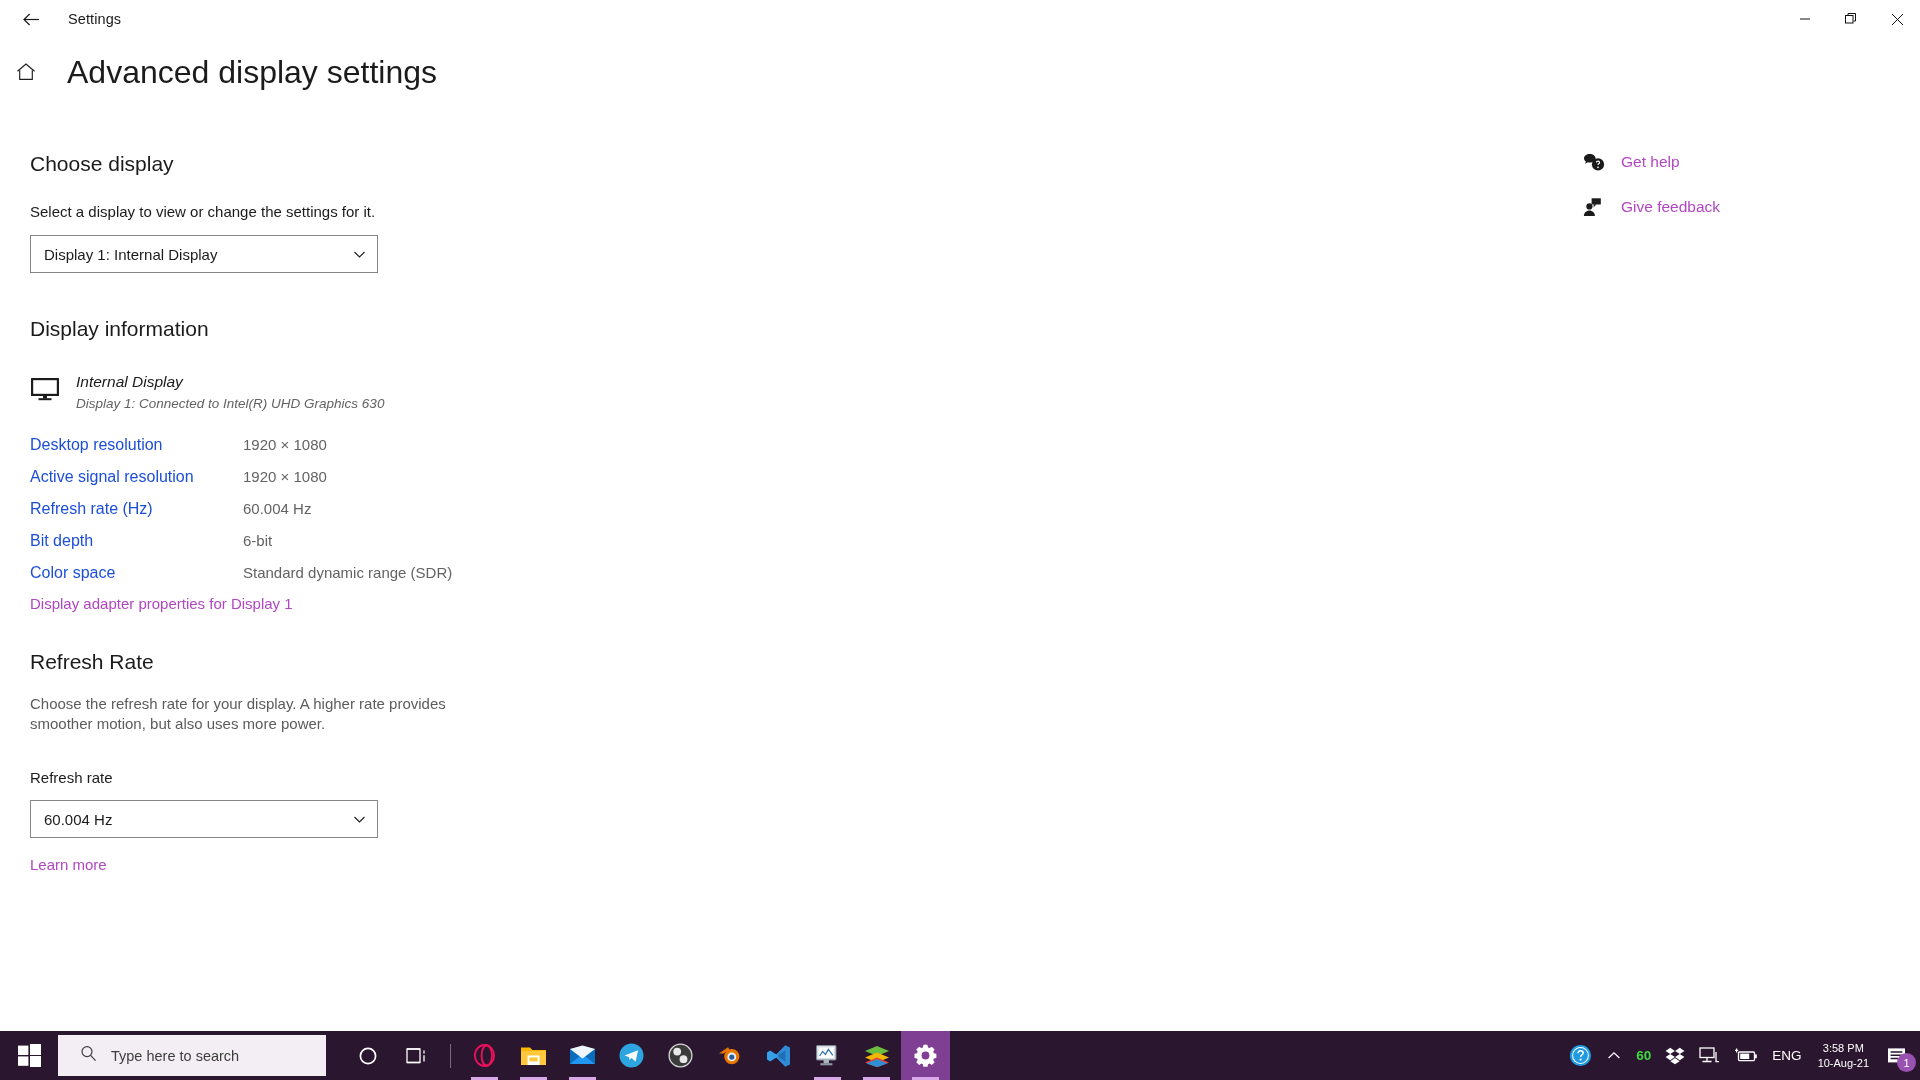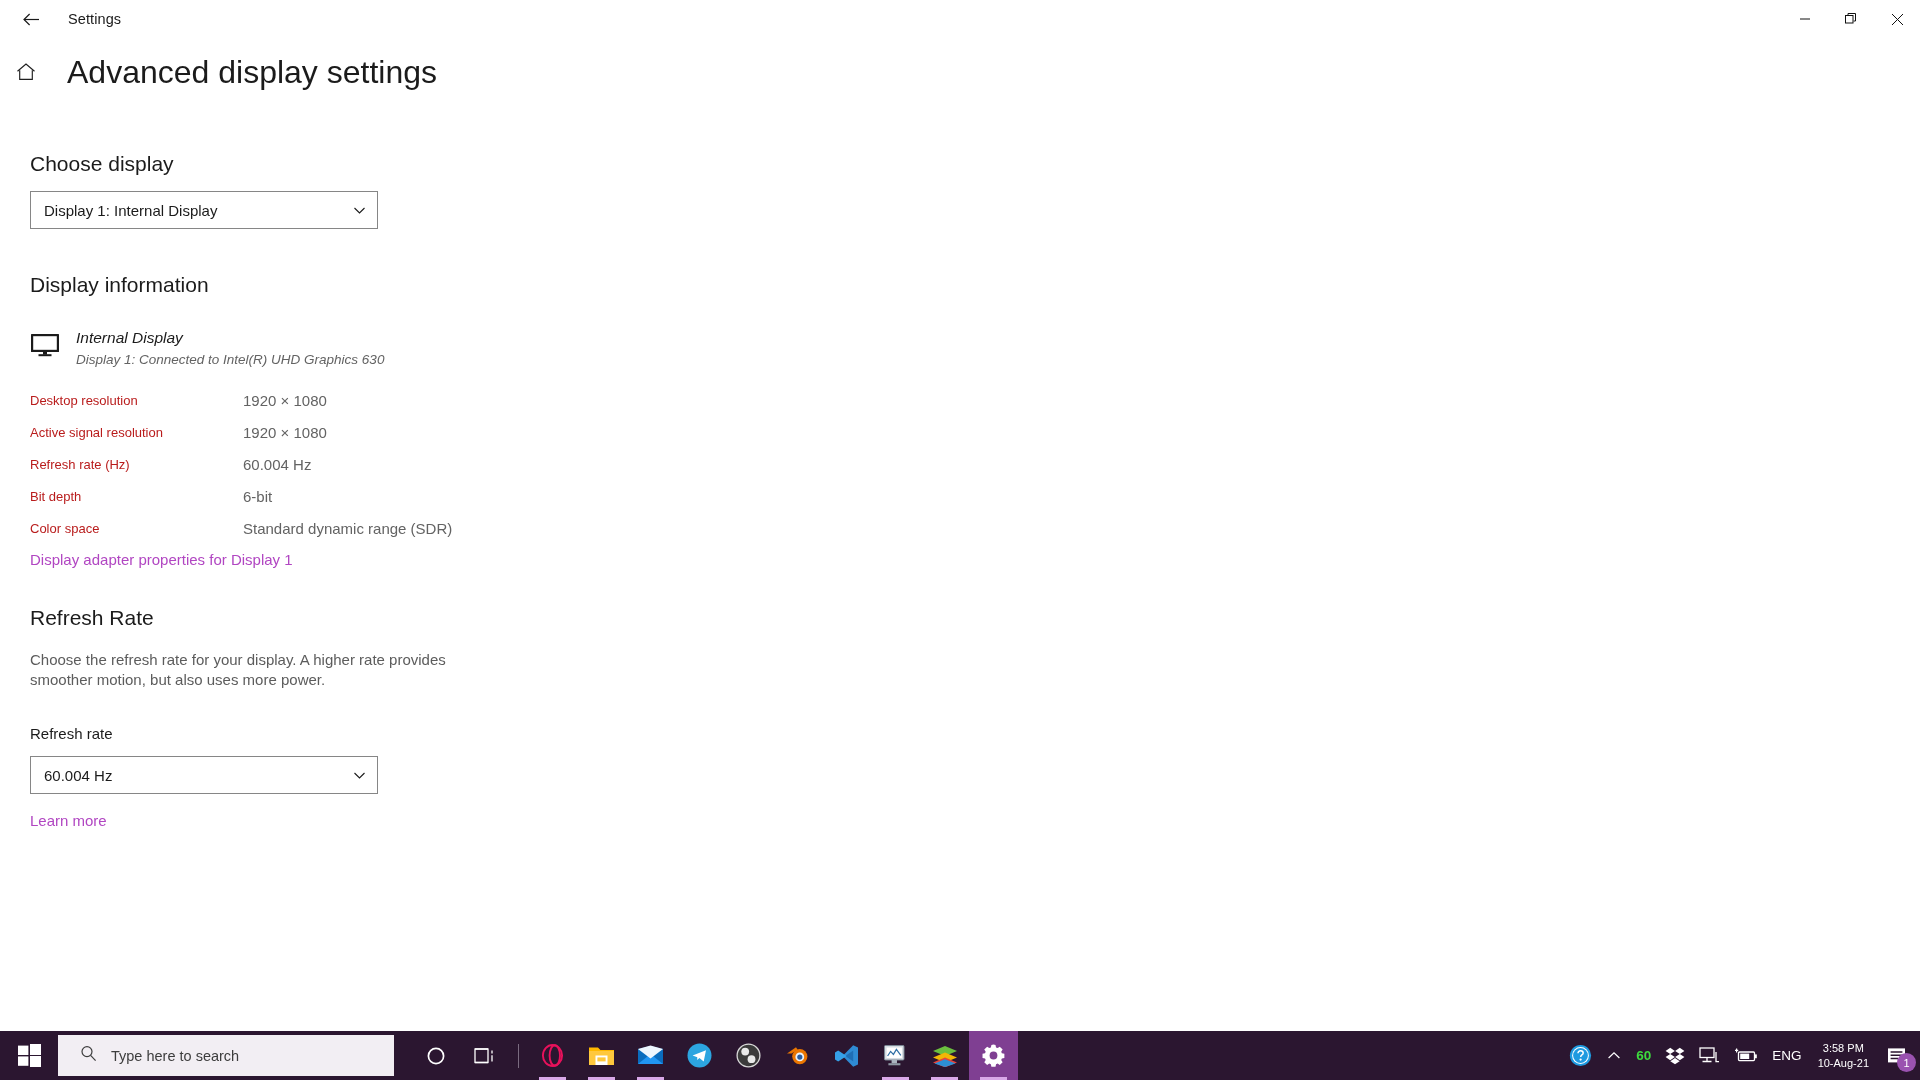--- a/index.html
+++ b/index.html
@@ -57,41 +57,41 @@
   }
   .combo .chev { color:#1b1b1b; display:flex; }
 
   .display-card { display:flex; align-items:flex-start;font-style:italic; }
   .monitor-ico { width:46px; padding-top:4px; display:flex; justify-content:flex-start; }
   .disp-name { font-size:15.5px; color:#1b1b1b; line-height:1.2; }
   .disp-sub { font-size:13.5px; color:#636363; margin-top:4px; }
 
   .info-table { margin-top:18px; }
   .info-row { display:flex; height:32px; align-items:center; }
-  .info-key { width:213px; font-size:13px; color:#b91c1c; }
+  .info-key { width:213px; font-size:16px; color:#1d4ed8; }
   .info-val { font-size:15px; color:#636363; }
 
   a.link, .link {
     color:#b146c2; font-size:15px; text-decoration:none; display:inline-block;
   }
 
   
   .rail { position:absolute; left:1583px; top:142px; width:300px; }
   .rail-item { display:flex; align-items:center; height:40px; }
   .rail-ico { width:38px; display:flex; align-items:center; justify-content:flex-start; color:#111; }
   .rail-label { color:#b146c2; font-size:15.5px; }
 
   
   .taskbar {
     position:absolute; left:0; bottom:0; width:1920px; height:49px;
     background:#2b1630; display:flex; align-items:center;
   }
   .start-btn { width:58px; height:49px; display:flex; align-items:center; justify-content:center; }
   .search-box {
-    width:336px; height:41px; background:#f2eef3; margin-left:0px;
+    width:268px; height:41px; background:#f2eef3; margin-left:0px;
     display:flex; align-items:center; padding-left:22px; gap:14px;
   }
   .search-text { font-size:14.5px; color:#3d3d3d; }
   .tb-icons { display:flex; align-items:center; height:49px; margin-left:17px; }
   .tb-btn {
     width:49px; height:49px; display:flex; align-items:center; justify-content:center;
     position:relative;
   }
   .tb-btn.active { background:#7f3f92; }
   .tb-btn.running::after {
@@ -151,20 +151,21 @@
         <path d="M5.7 10.2 V19.3 H18.3 V10.2" stroke="#1f1f1f" stroke-width="1.15" fill="none"></path>
       </svg>
     </div>
     <div class="page-title">Advanced display settings</div>
   </div>
 
   <div class="content">
 
     
     <div class="section-head" style="margin-top:0;">Choose display</div>
+    <div class="body-text" style="margin-top:27px;">Select a display to view or change the settings for it.</div>
 
     <div class="combo" style="margin-top:15px;">
       <span>Display 1: Internal Display</span>
       <span class="chev">
         <svg width="15" height="15" viewBox="0 0 15 15" fill="none">
             <path d="M2.5 5 L7.5 10 L12.5 5" stroke="#1b1b1b" stroke-width="1.1"></path>
           </svg>
       </span>
     </div>
 
@@ -222,20 +223,44 @@
       <span class="chev">
         <svg width="15" height="15" viewBox="0 0 15 15" fill="none">
             <path d="M2.5 5 L7.5 10 L12.5 5" stroke="#1b1b1b" stroke-width="1.1"></path>
           </svg>
       </span>
     </div>
 
     <a class="link" href="#" style="margin-top:18px;">Learn more</a>
   </div>
 
+  <div class="rail">
+    <div class="rail-item">
+      <div class="rail-ico">
+        <svg width="22" height="20" viewBox="0 0 22 20" fill="none">
+          <path d="M1 6.2c0-2.4 2.6-4.3 5.8-4.3 3.2 0 5.8 1.9 5.8 4.3 0 2.4-2.6 4.3-5.8 4.3-.7 0-1.4-.1-2-.3L2 11.8l.9-2.3C1.7 8.7 1 7.5 1 6.2z" fill="#1b1b1b"></path>
+          <circle cx="15" cy="12.4" r="6.1" fill="#1b1b1b"></circle>
+          <path d="M13.4 10.6c0-.9.7-1.5 1.6-1.5s1.6.6 1.6 1.4c0 .7-.5 1-1 1.3-.4.3-.5.5-.5.9v.3" stroke="#fff" stroke-width="1.1" fill="none"></path>
+          <circle cx="15" cy="15.3" r=".85" fill="#fff"></circle>
+        </svg>
+      </div>
+      <div class="rail-label">Get help</div>
+    </div>
+    <div class="rail-item" style="margin-top:5px;">
+      <div class="rail-ico">
+        <svg width="22" height="20" viewBox="0 0 22 20" fill="none">
+          <rect x="8.6" y="1.3" width="9.2" height="6.2" fill="#1b1b1b"></rect>
+          <path d="M10.6 7.3 L10.6 10.4 L13.4 7.3 Z" fill="#1b1b1b"></path>
+          <circle cx="6.4" cy="9.4" r="3.1" fill="#1b1b1b"></circle>
+          <path d="M.9 19c0-3.1 2.5-5.4 5.5-5.4S11.9 15.9 11.9 19z" fill="#1b1b1b"></path>
+        </svg>
+      </div>
+      <div class="rail-label">Give feedback</div>
+    </div>
+  </div>
 
   <div class="taskbar">
 
     <div class="start-btn">
       <svg width="23" height="23" viewBox="0 0 23 23">
         <rect x="0" y="1.6" width="10.4" height="9.4" fill="#fff"></rect>
         <rect x="12" y="0" width="11" height="11" fill="#fff"></rect>
         <rect x="0" y="12.4" width="10.4" height="9.4" fill="#fff"></rect>
         <rect x="12" y="12" width="11" height="11" fill="#fff"></rect>
       </svg>

